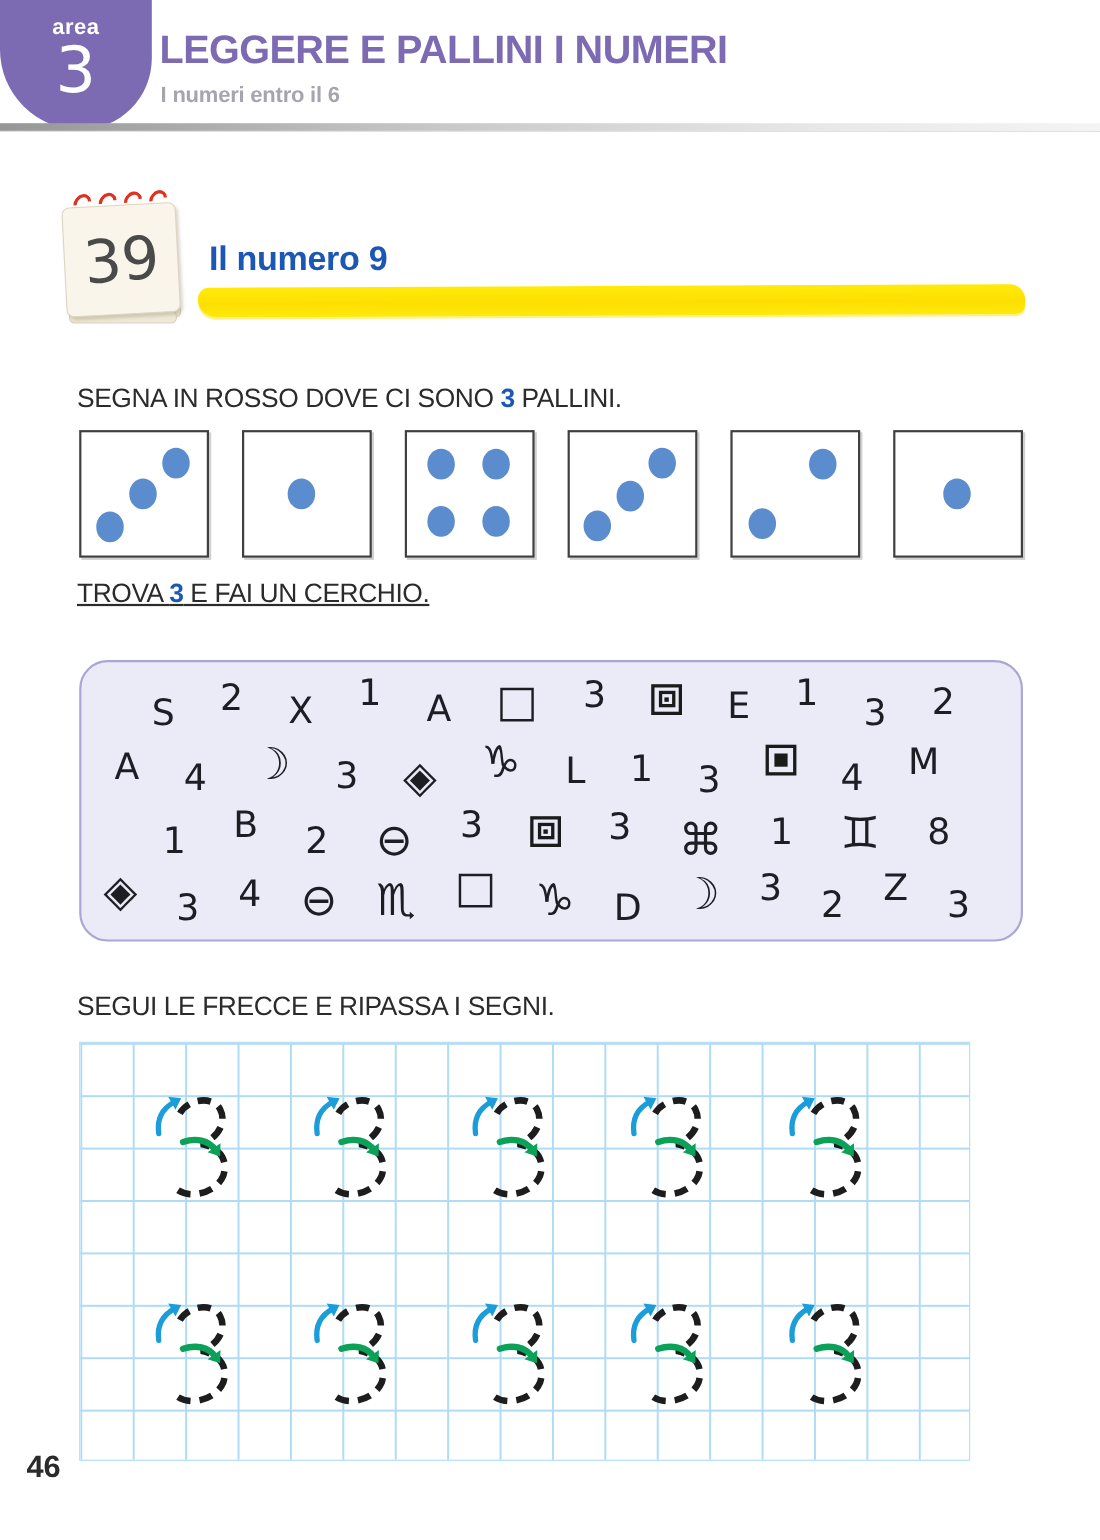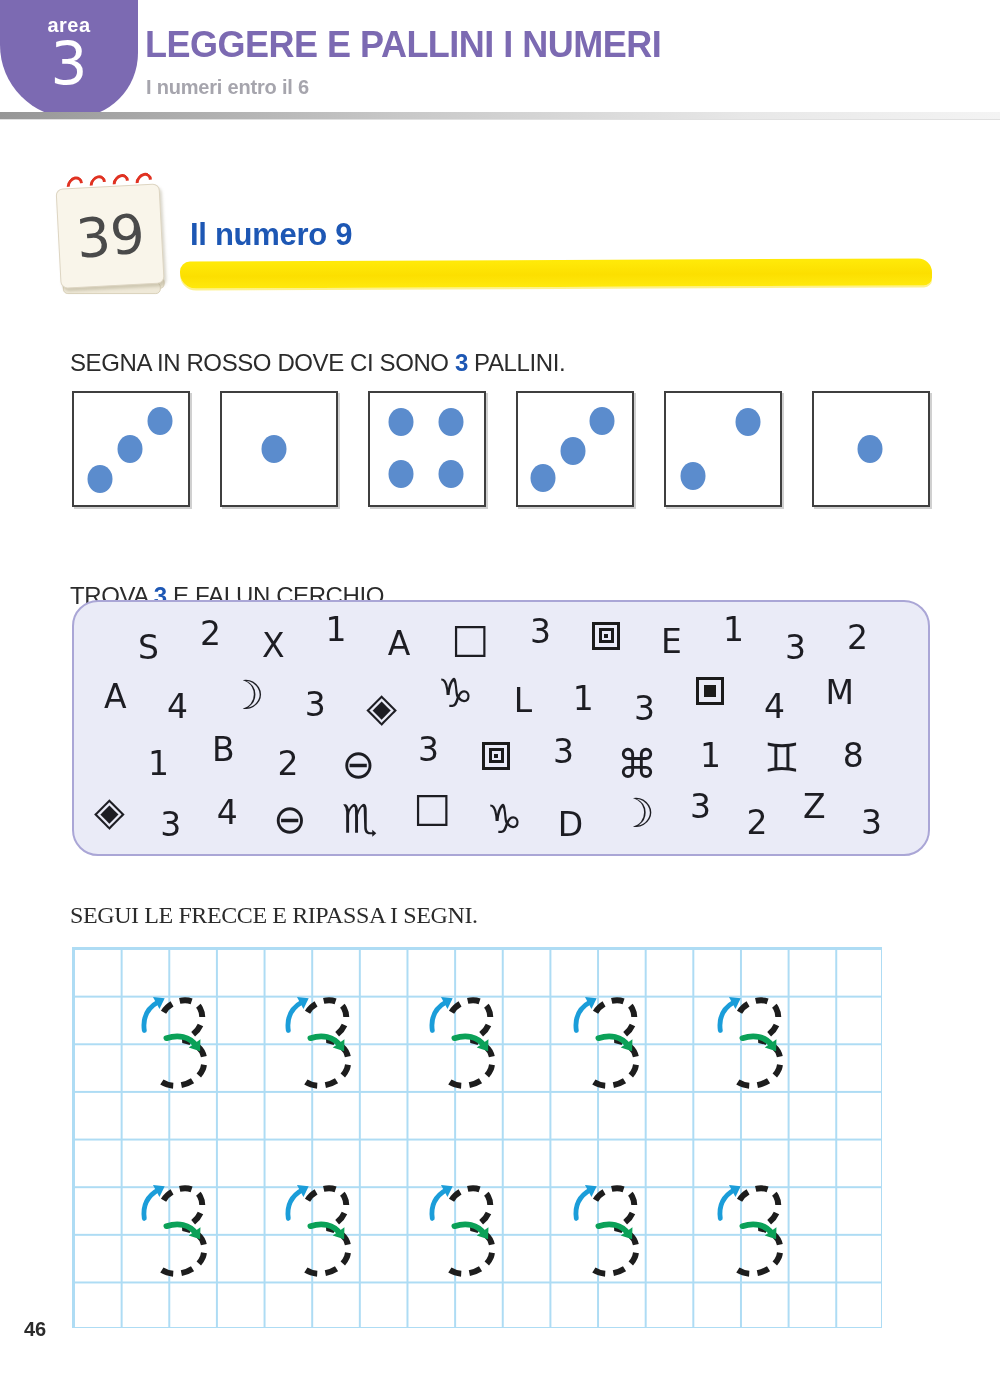--- a/index.html
+++ b/index.html
@@ -55,21 +55,21 @@
   }
   .hl-bar{
     position:absolute;left:180px;top:260px;width:752px;height:27px;
     background:linear-gradient(to bottom,#ffe908 8%,#fcdf00 55%,#ffe90d);
     border-radius:10px 14px 8px 16px;transform:rotate(-0.25deg);
     box-shadow:0 2px 0 rgba(250,225,0,.45);
   }
   
   .ins{position:absolute;left:70px;font-size:24px;color:#2b2b2b;letter-spacing:-0.4px;white-space:nowrap;}
   .ins b{color:#1d57b4;font-weight:bold;}
-  #ins1{top:309px;margin-top:40px;} #ins2{top:582px;} #ins3{top:902px;font-family:Liberation Serif, serif;}
+  #ins1{top:309px;margin-top:40px;} #ins2{top:526px;text-decoration:underline;} #ins3{top:902px;}
   
   .dice-row{position:absolute;left:72px;top:391px;display:flex;gap:30px;}
   .dice-box{
     position:relative;width:114px;height:112px;background:#fff;
     border:2px solid #3f3f3f;box-shadow:2px 2px 0 rgba(120,120,120,.35);
   }
   .dice-dot{
     position:absolute;width:25px;height:28px;border-radius:50%;
     transform:translate(-50%,-50%);
   }
@@ -99,21 +99,21 @@
     position:absolute;left:72px;top:947px;width:810px;height:381px;
     border:1.5px solid #aedcf4;box-sizing:border-box;
     background-image:
       linear-gradient(to right,#aedcf4 1.5px,transparent 1.5px),
       linear-gradient(to bottom,#aedcf4 1.5px,transparent 1.5px);
     background-size:47.65px 47.65px;
   }
   .trace{position:absolute;width:80px;height:100px;}
   .trace svg{display:block;}
   
-  .page-number{position:absolute;left:24px;top:1318px;font-size:20px;font-weight:bold;color:#2b2b2b;}
+  .page-number{position:absolute;left:24px;top:1318px;font-size:28px;font-weight:bold;color:#2b2b2b;}
 </style>
 </head>
 <body>
 
 <div class="area-badge">
   <span class="area-label">area</span>
   <span class="area-number">3</span>
 </div>
 <div class="hdr-title">LEGGERE E PALLINI I NUMERI</div>
 <div class="hdr-sub">I numeri entro il 6</div>

